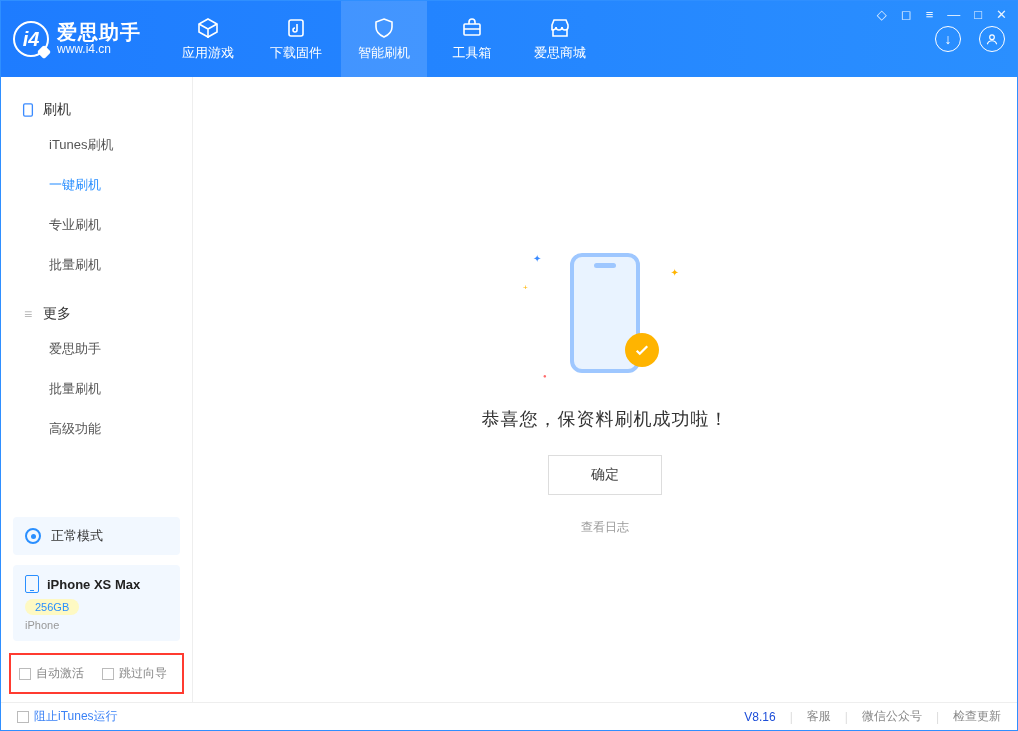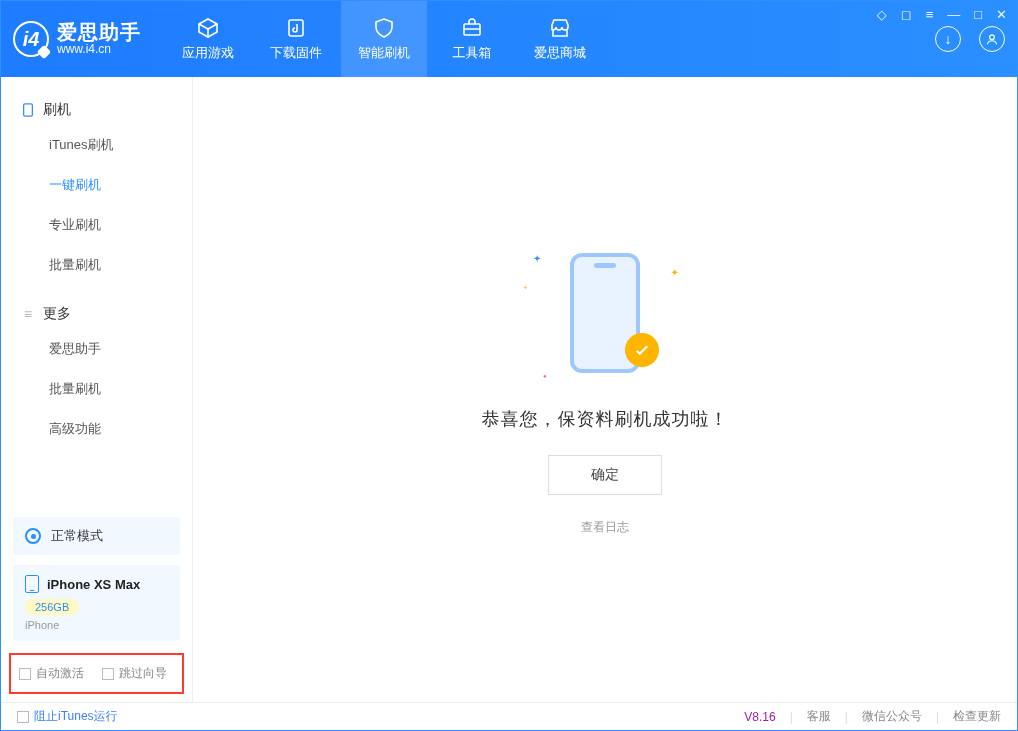--- a/index.html
+++ b/index.html
@@ -64,21 +64,21 @@
 
 .success-text { font-size: 18px; color: #333; letter-spacing: 1px; }
 .ok-btn { border: 1px solid #ddd; background: #fff; padding: 10px 42px; font-size: 14px; color: #444; cursor: pointer; }
 .log-link { font-size: 12px; color: #999; cursor: pointer; }
 
 
 .footer { height: 28px; border-top: 1px solid #eee; display: flex; align-items: center; padding: 0 16px; font-size: 12px; color: #888; }
 .footer .chk { color: #3b82f6; }
 .footer-right { margin-left: auto; display: flex; align-items: center; gap: 14px; }
 .footer-right .sep { color: #ddd; }
-.ver { color: #a21caf; }
+.ver { color: #1d4ed8; }
 .footer-link { cursor: pointer; color: #888; }
 </style>
 </head>
 <body>
 
 <div class="header">
   <div class="window-ctrls-top">
     <span>◇</span>
     <span>◻</span>
     <span>≡</span>

